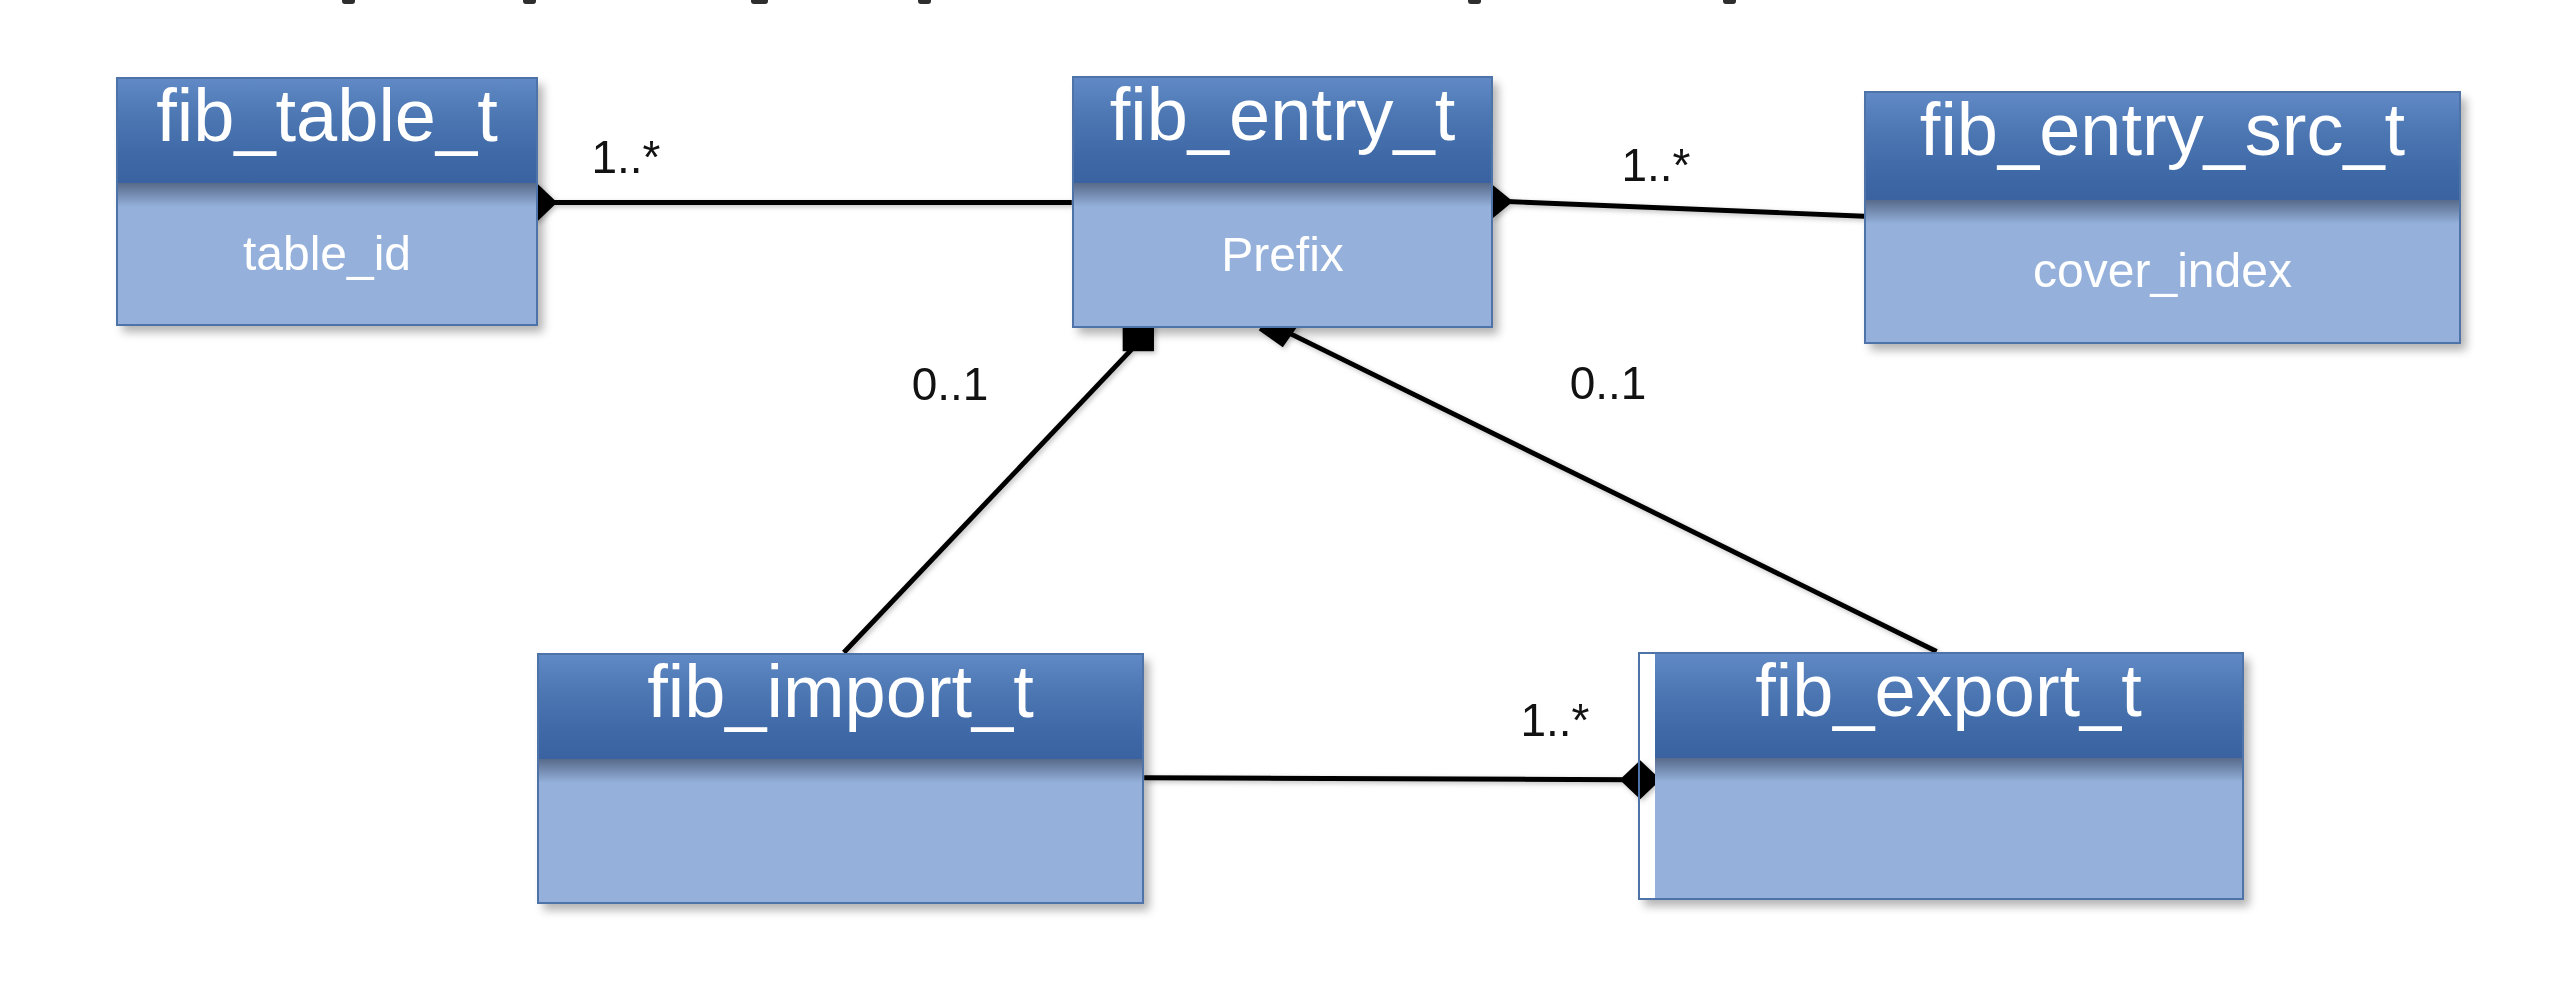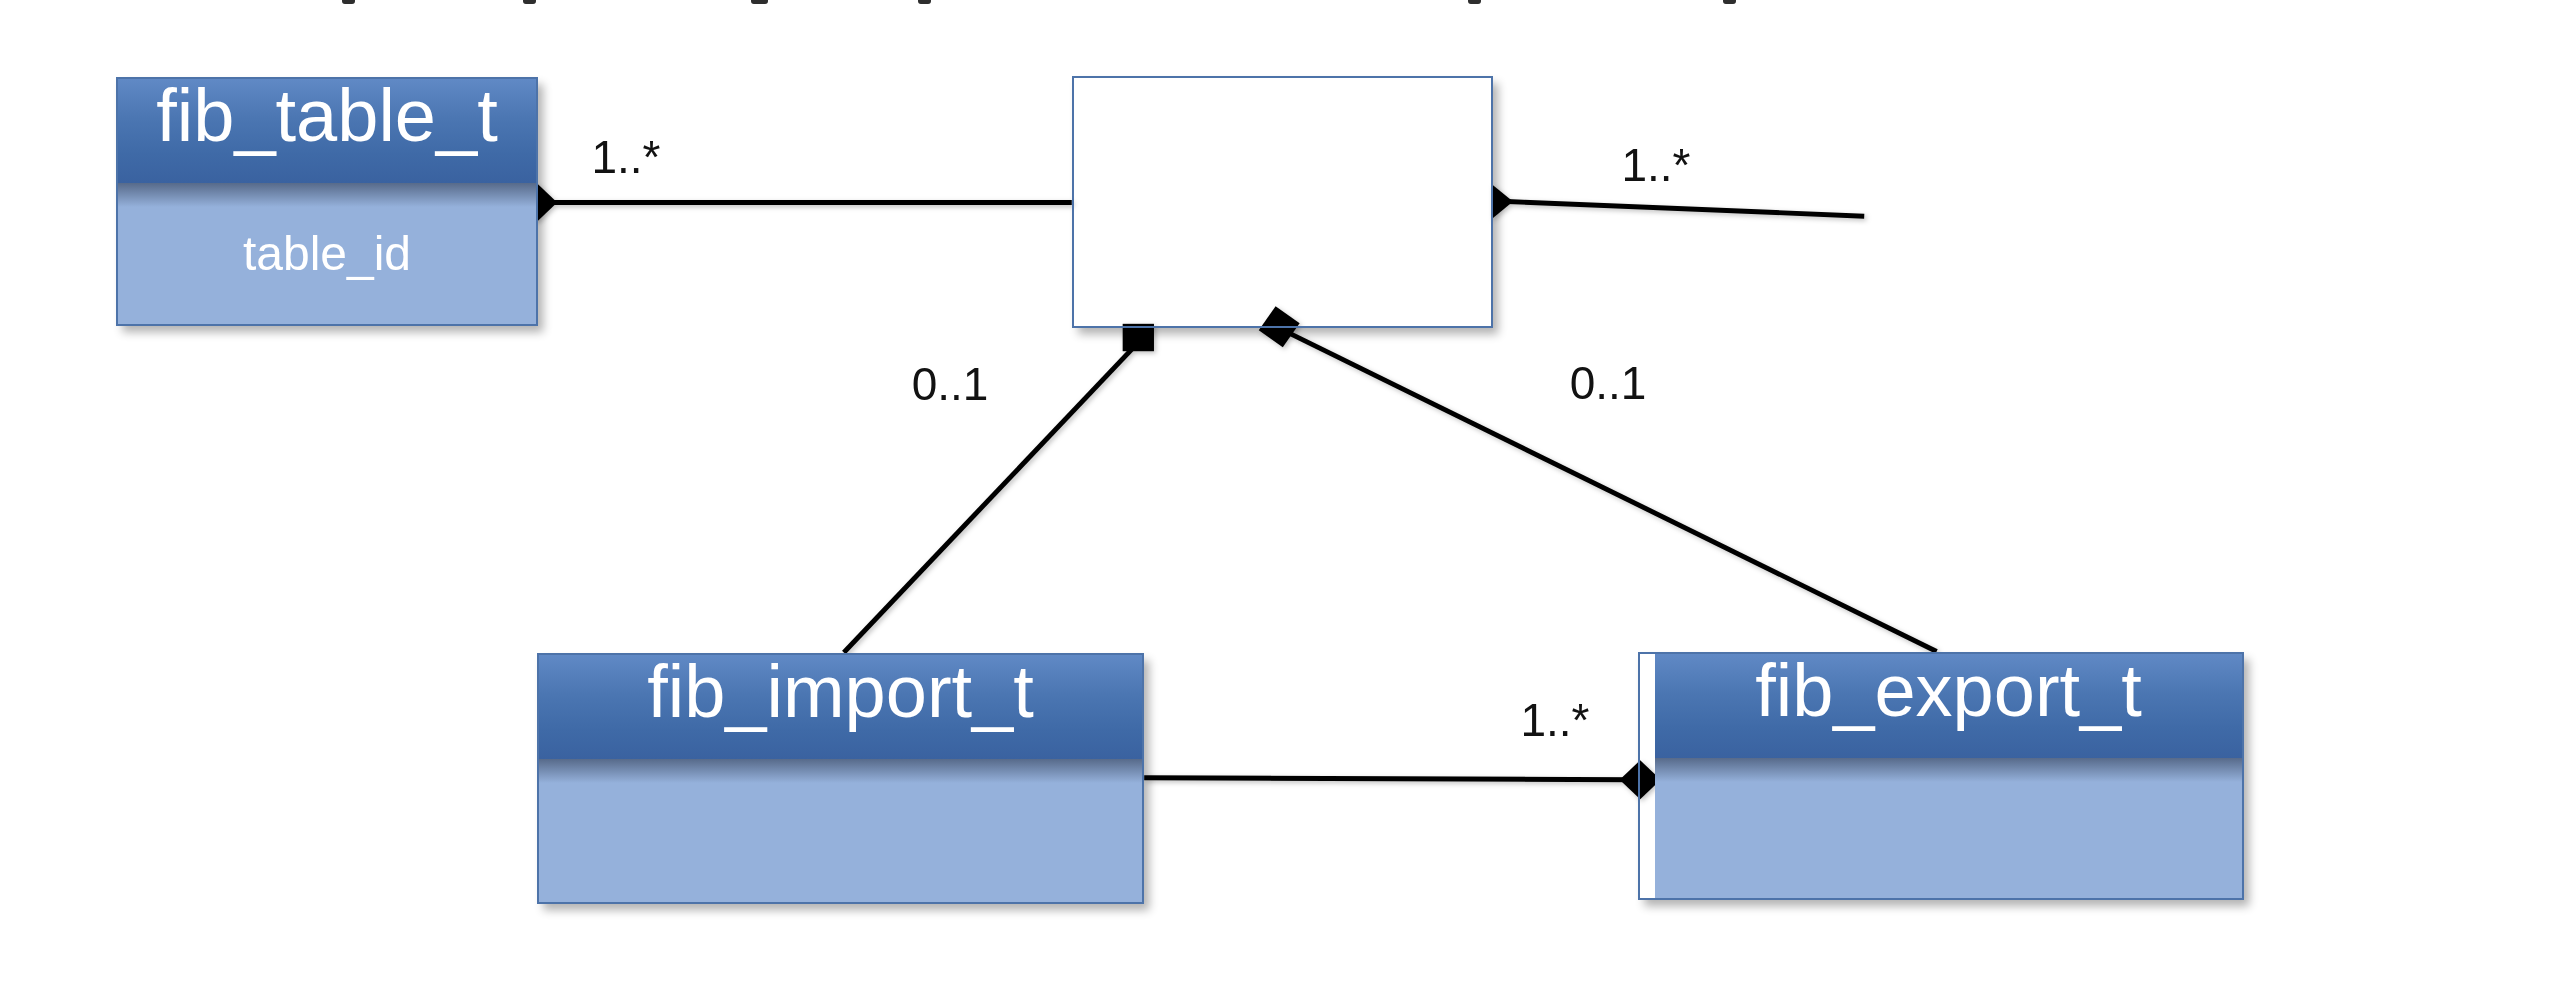--- a/index.html
+++ b/index.html
@@ -74,22 +74,36 @@
   <div class="node" style="left:116px;top:77px;width:422px;height:249px;">
     <div class="node-header" style="flex:0 0 104px;">
       <span class="node-title">fib_table_t</span>
     </div>
     <div class="node-body">
       <span class="node-attr">table_id</span>
     </div>
   </div>
 
   <div class="node" style="left:1072px;top:76px;width:421px;height:252px;">
+    <div class="node-header" style="flex:0 0 105px;">
+      <span class="node-title">fib_entry_t</span>
+    </div>
+    <div class="node-body">
+      <span class="node-attr">Prefix</span>
+    </div>
   </div>
 
+  <div class="node" style="left:1864px;top:91px;width:597px;height:253px;">
+    <div class="node-header" style="flex:0 0 107px;">
+      <span class="node-title">fib_entry_src_t</span>
+    </div>
+    <div class="node-body">
+      <span class="node-attr">cover_index</span>
+    </div>
+  </div>
 
   <div class="node" style="left:537px;top:653px;width:607px;height:251px;">
     <div class="node-header" style="flex:0 0 104px;">
       <span class="node-title">fib_import_t</span>
     </div>
     <div class="node-body">
       <span class="node-attr"></span>
     </div>
   </div>
 

